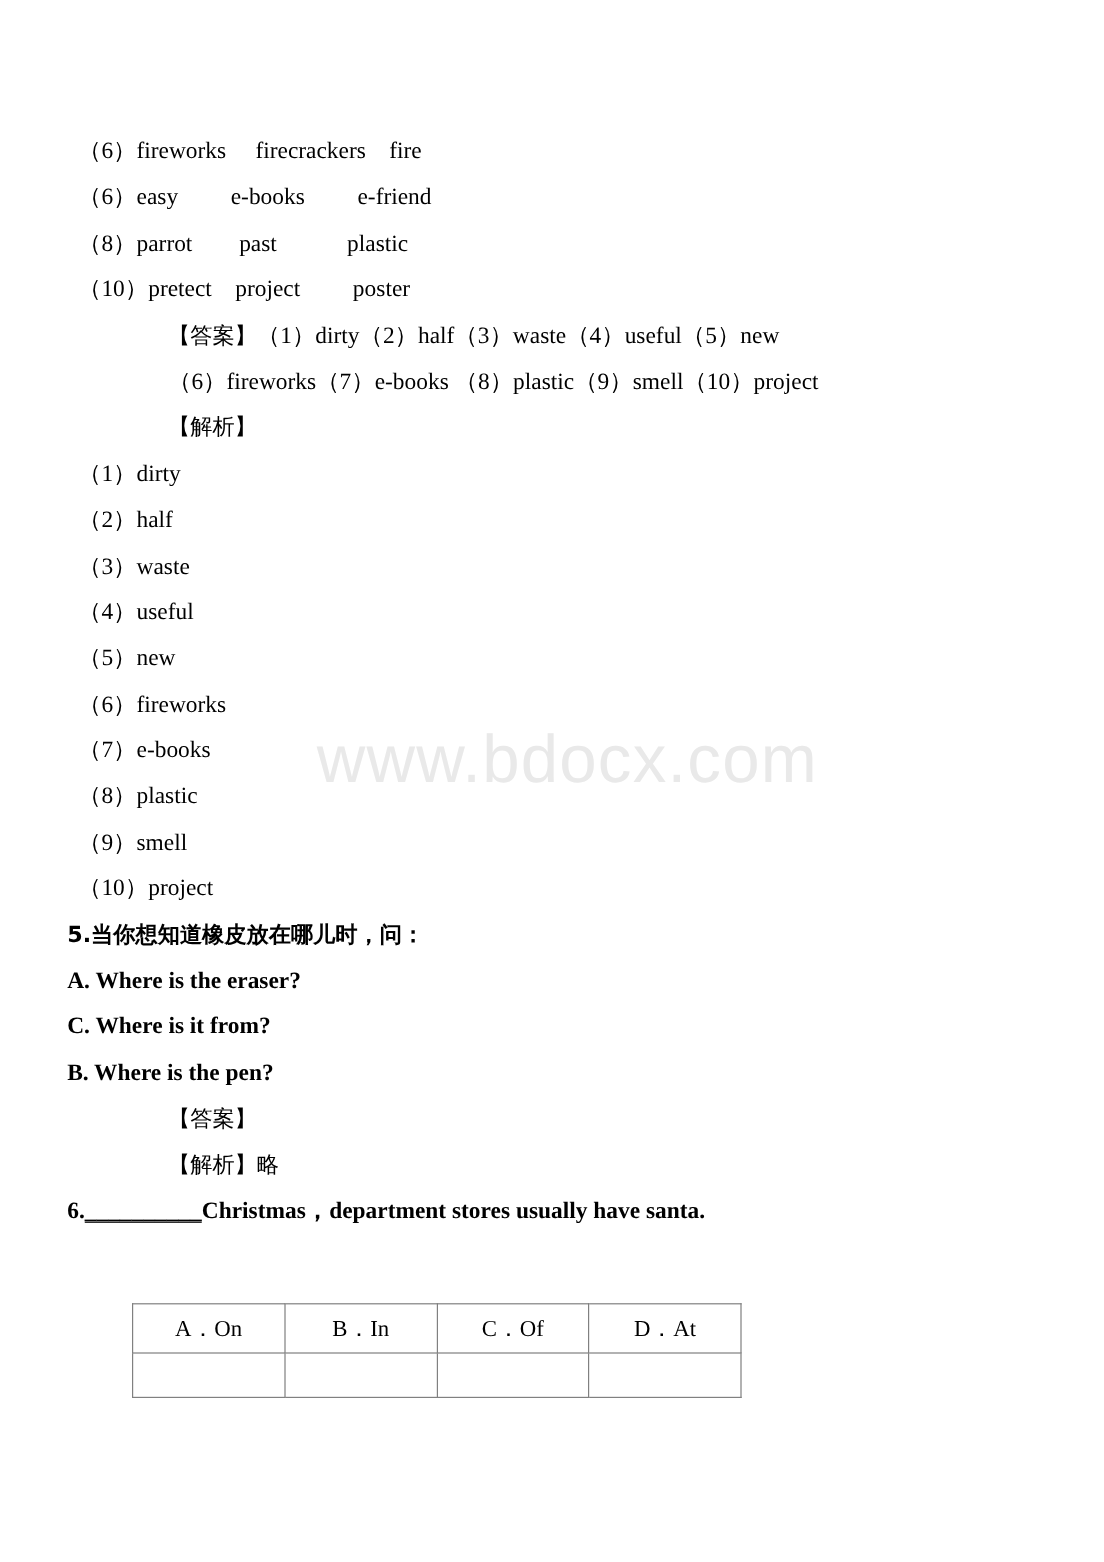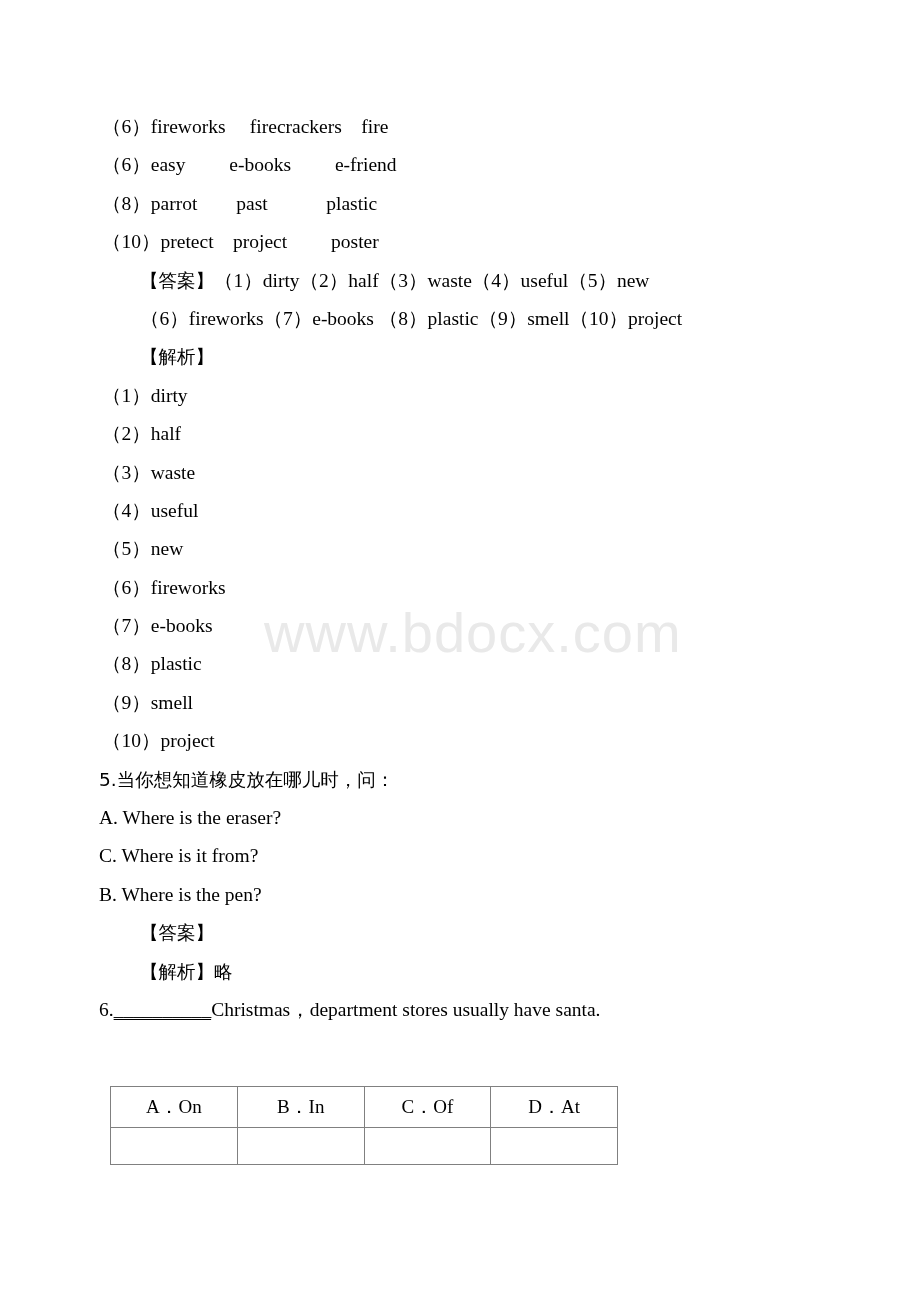--- a/index.html
+++ b/index.html
@@ -46,33 +46,34 @@
   .line {
     font-size: 19.5px;
     line-height: 38.4px;
     height: 38.4px;
     white-space: pre;
     margin: 0;
   }
 
   
   .indent {
-    padding-left: 102px;
+    padding-left: 65px;
   }
   
   .bracket {
     padding-left: 140px;
   }
   .cn {
     font-family: "DejaVu Sans", "Liberation Sans", sans-serif;
     font-size: 18.5px;
   }
 
   .q-stem {
-    padding-left: 99px;
+    padding-left: 56px;
+    font-weight: bold;
   }
 
   .blank {
     text-decoration: underline;
     text-underline-offset: 3px;
   }
 
   
   .table-wrap {
     position: absolute;

